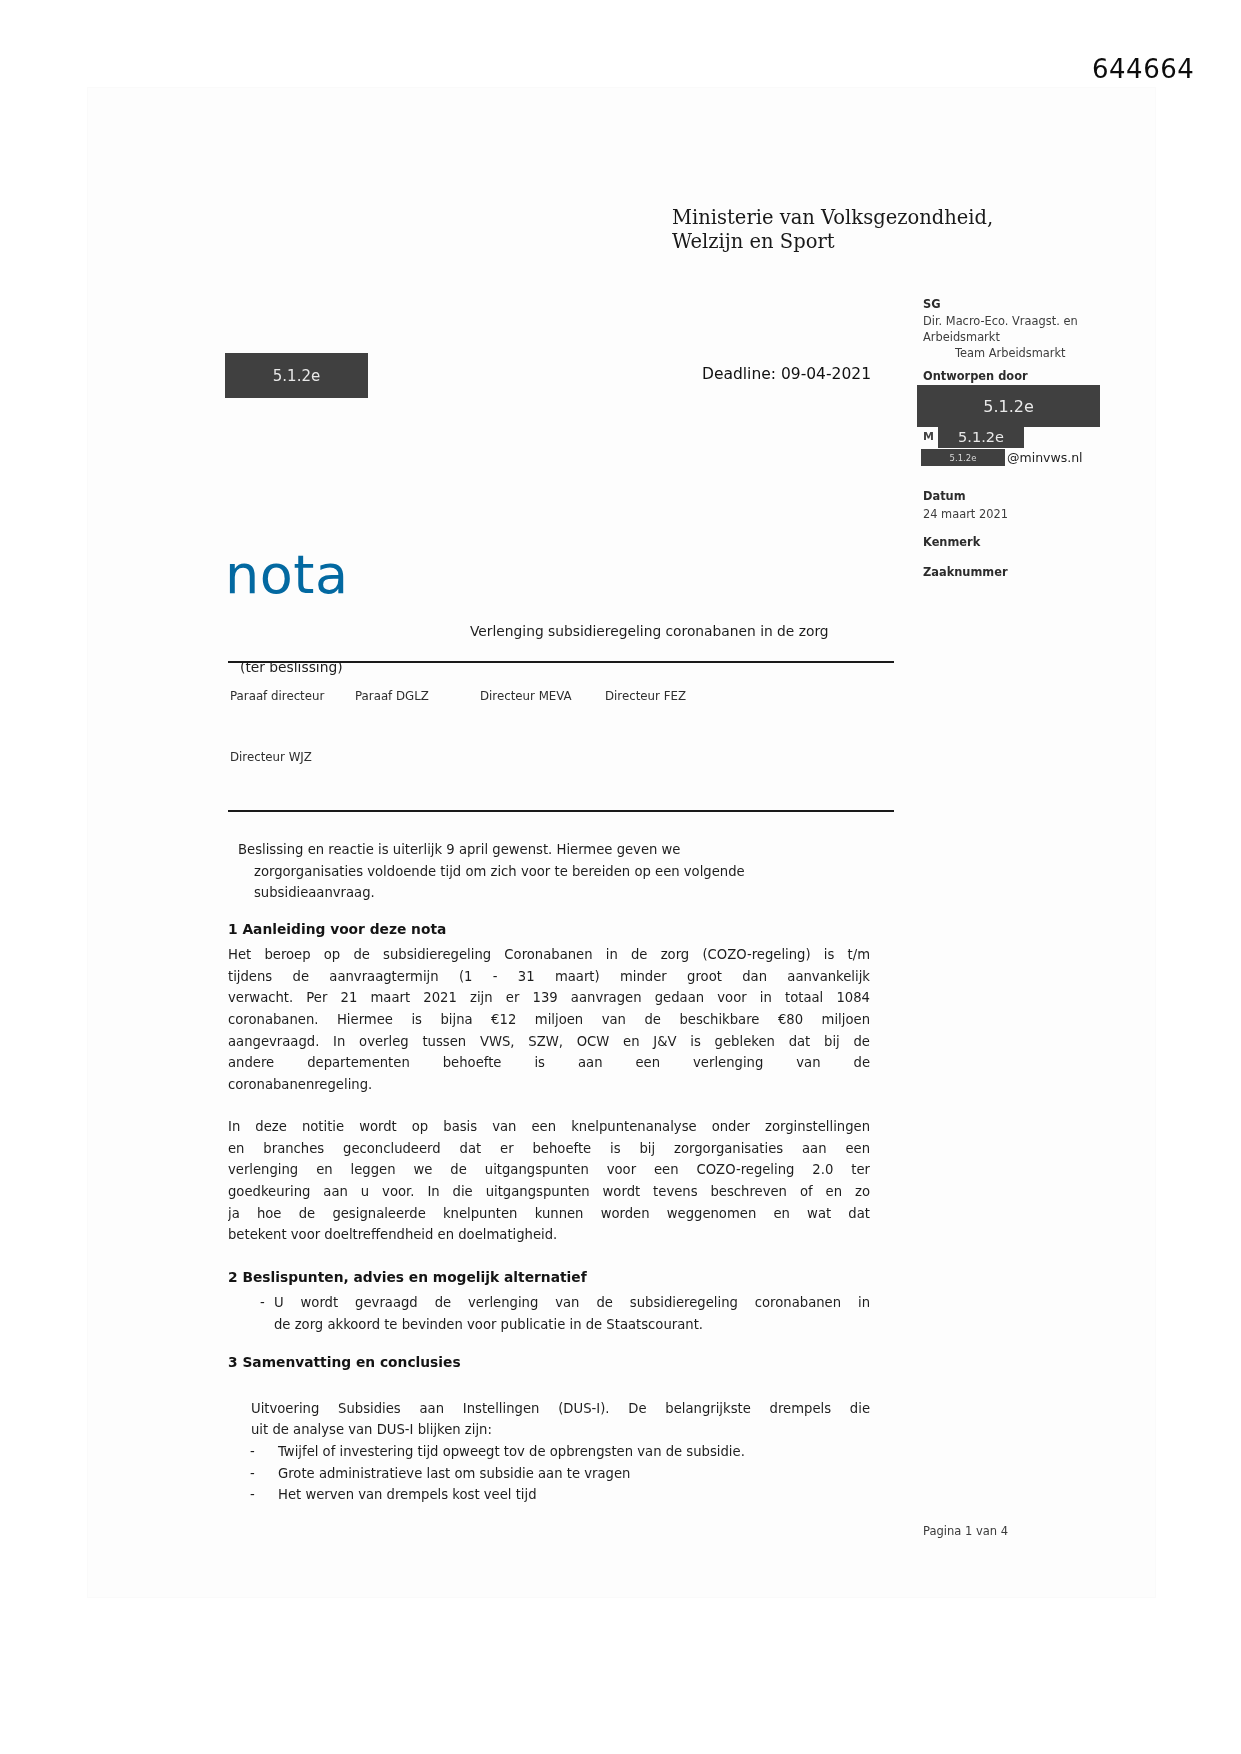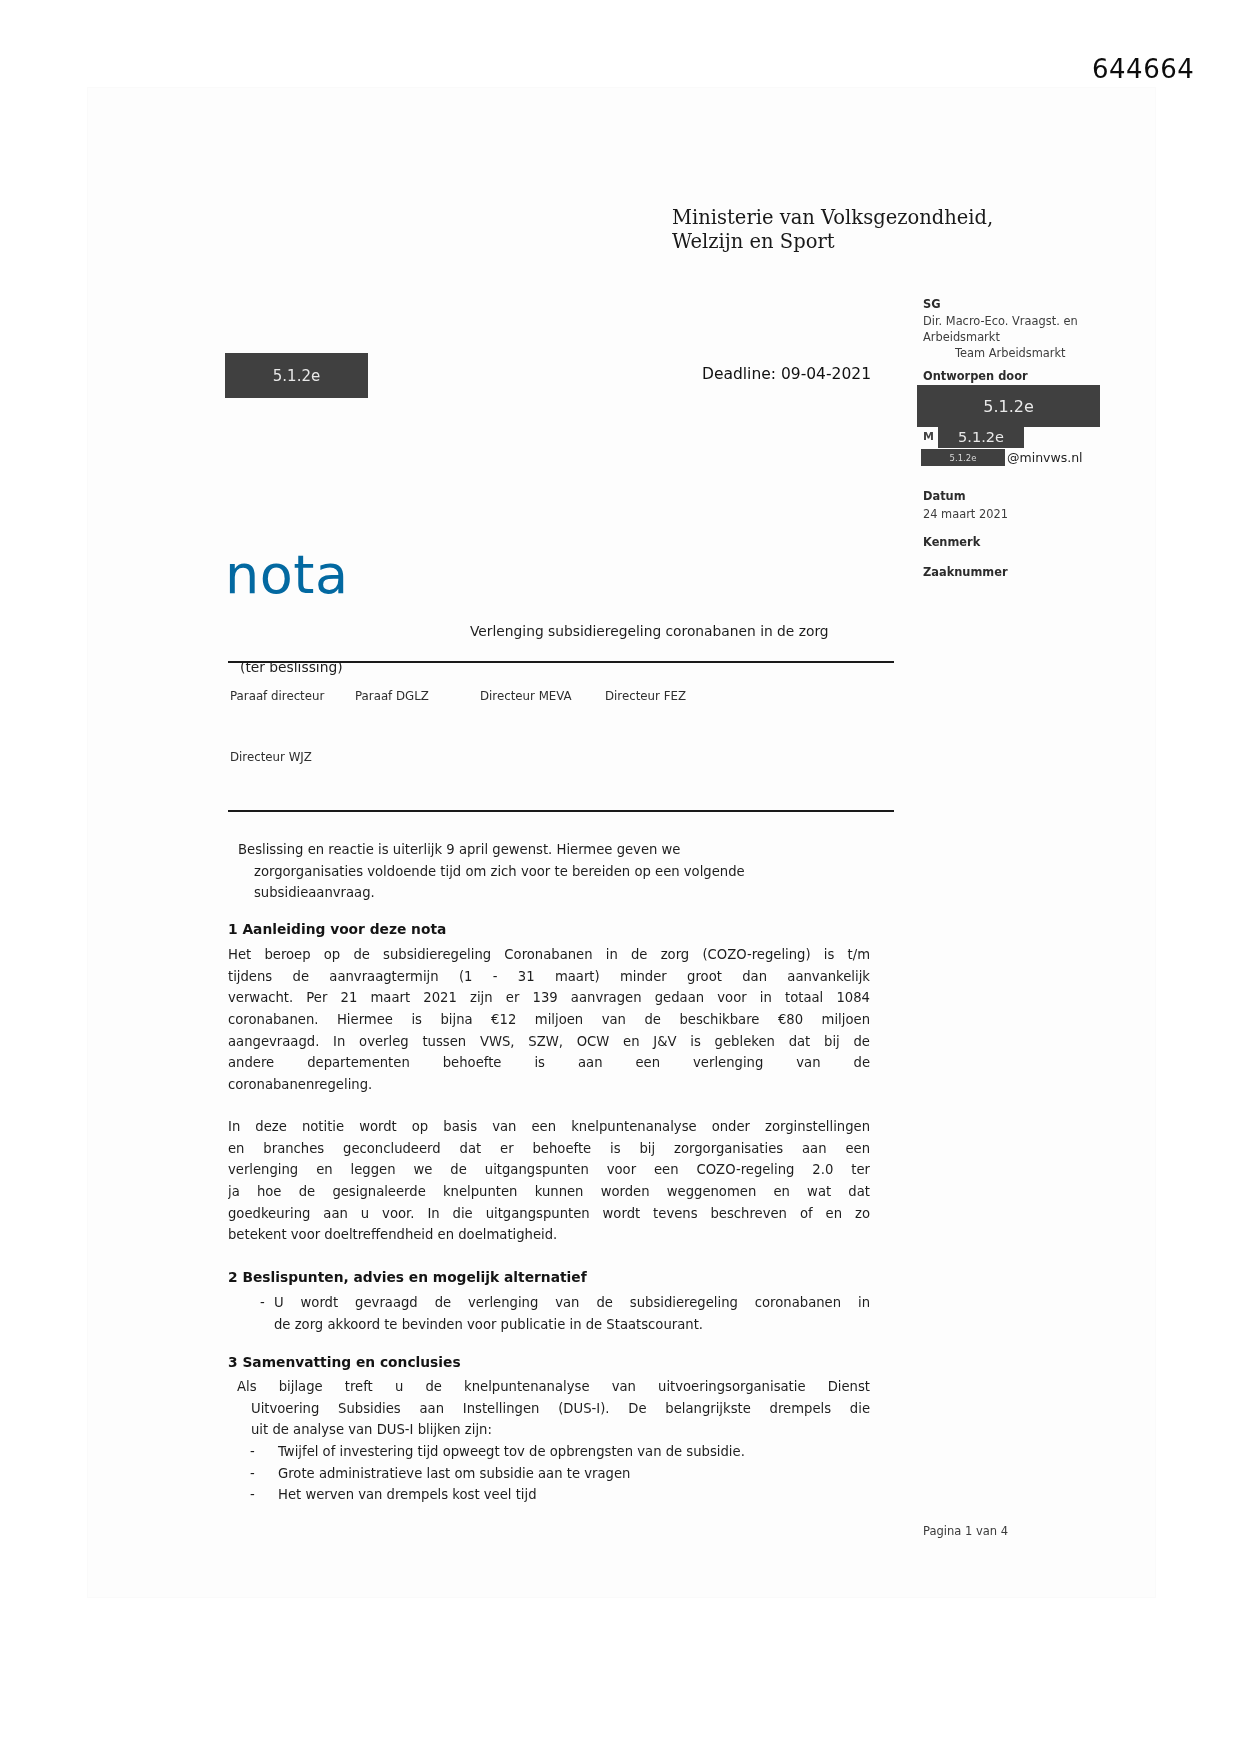--- a/index.html
+++ b/index.html
@@ -97,33 +97,32 @@
     <div class="bodyline jl">coronabanen. Hiermee is bijna €12 miljoen van de beschikbare €80 miljoen</div>
     <div class="bodyline jl">aangevraagd. In overleg tussen VWS, SZW, OCW en J&amp;V is gebleken dat bij de</div>
     <div class="bodyline jl">andere departementen behoefte is aan een verlenging van de</div>
     <div class="bodyline rl">coronabanenregeling.</div>
   </div>
 
   <div class="abs" style="left:228px; top:1116px; width:642px;">
     <div class="bodyline jl">In deze notitie wordt op basis van een knelpuntenanalyse onder zorginstellingen</div>
     <div class="bodyline jl">en branches geconcludeerd dat er behoefte is bij zorgorganisaties aan een</div>
     <div class="bodyline jl">verlenging en leggen we de uitgangspunten voor een COZO-regeling 2.0 ter</div>
+    <div class="bodyline jl">goedkeuring aan u voor. In die uitgangspunten wordt tevens beschreven of en zo</div>
     <div class="bodyline jl">ja hoe de gesignaleerde knelpunten kunnen worden weggenomen en wat dat</div>
-    <div class="bodyline jl">goedkeuring aan u voor. In die uitgangspunten wordt tevens beschreven of en zo</div>
     <div class="bodyline rl">betekent voor doeltreffendheid en doelmatigheid.</div>
   </div>
 
   <div class="abs heading" style="left:228px; top:1269px;">2 Beslispunten, advies en mogelijk alternatief</div>
   <div class="abs bodyline jl" style="left:260px; top:1292px; width:610px;">
     <span class="dash" style="width:14px;">-</span><span>U wordt gevraagd de verlenging van de subsidieregeling coronabanen in</span>
   </div>
   <div class="abs bodyline rl" style="left:274px; top:1313.7px;">de zorg akkoord te bevinden voor publicatie in de Staatscourant.</div>
 
   <div class="abs heading" style="left:228px; top:1354px;">3 Samenvatting en conclusies</div>
-  <div class="abs bodyline jl" style="left:237px; top:1376px; width:633px;">Als bijlage treft u de knelpuntenanalyse van uitvoeringsorganisatie Dienst</div>
   <div class="abs bodyline jl" style="left:251px; top:1397.7px; width:619px;">Uitvoering Subsidies aan Instellingen (DUS-I).  De belangrijkste drempels die</div>
   <div class="abs bodyline rl" style="left:251px; top:1419.4px;">uit de analyse van DUS-I blijken zijn:</div>
 
   <div class="abs bodyline rl" style="left:250px; top:1441px;">
     <span class="dash" style="width:28px;">-</span><span>Twijfel of investering tijd opweegt tov de opbrengsten van de subsidie.</span>
   </div>
   <div class="abs bodyline rl" style="left:250px; top:1462.7px;">
     <span class="dash" style="width:28px;">-</span><span>Grote administratieve last om subsidie aan te vragen</span>
   </div>
   <div class="abs bodyline rl" style="left:250px; top:1484.4px;">

